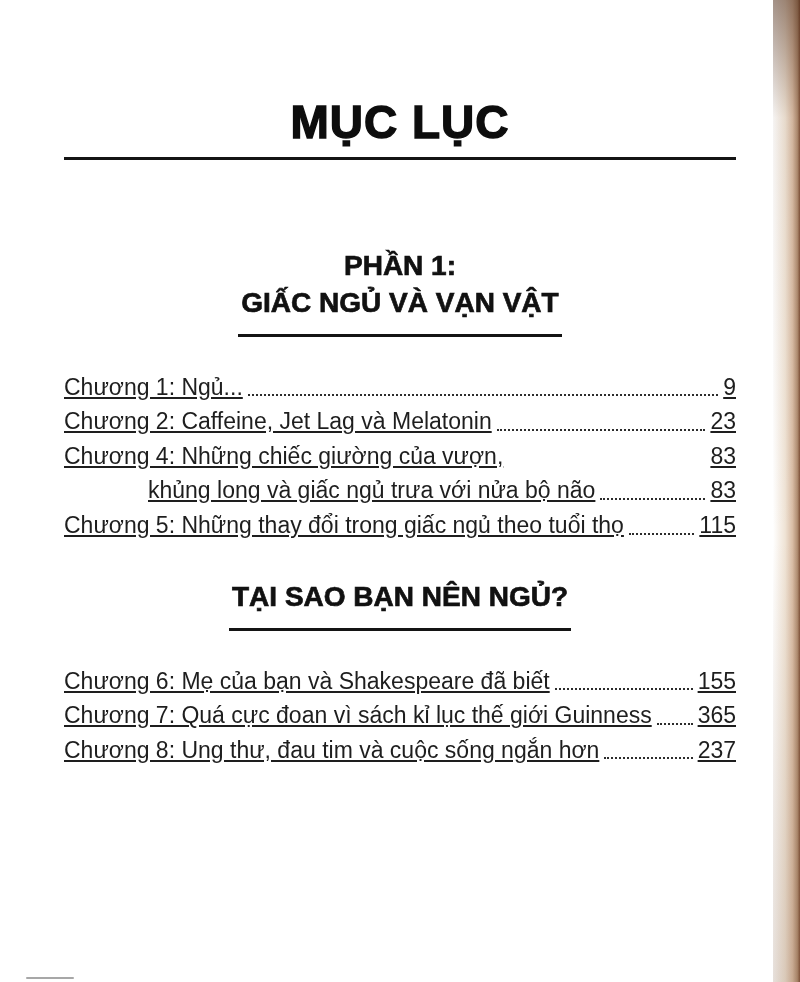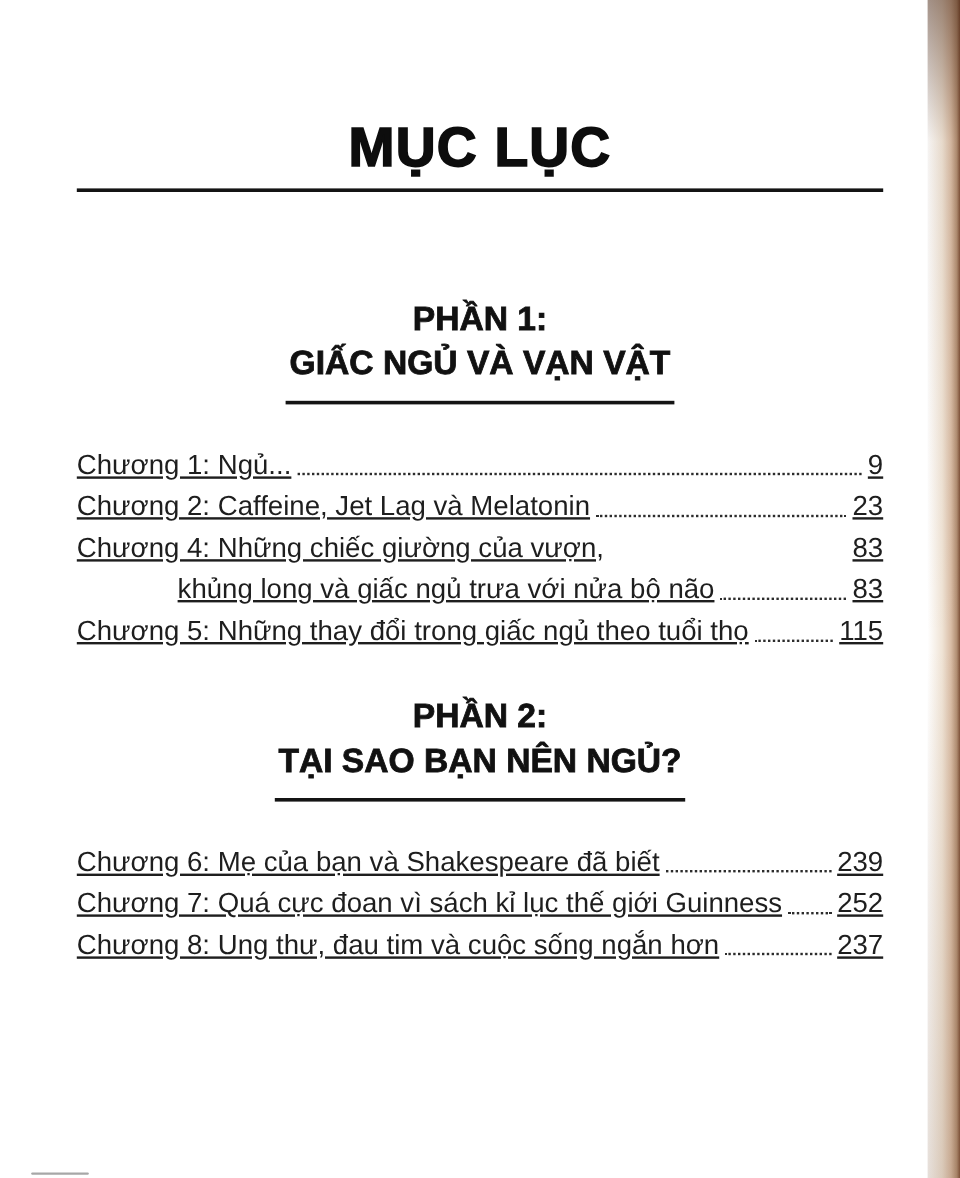--- a/index.html
+++ b/index.html
@@ -166,34 +166,33 @@
   <div class="toc-row">
     <span class="toc-label">Chương 5: Những thay đổi trong giấc ngủ theo tuổi thọ</span>
     <span class="toc-leader"></span>
     <span class="toc-page">115</span>
   </div>
 </div>
   </section>
 
   <section class="section">
     <div class="section-heading">
-      <div class="part">PHẦN 2:</div>
       <div><span class="title">TẠI SAO BẠN NÊN NGỦ?</span></div>
     </div>
     <div class="toc-list">
   <div class="toc-row">
     <span class="toc-label">Chương 6: Mẹ của bạn và Shakespeare đã biết</span>
     <span class="toc-leader"></span>
-    <span class="toc-page">239</span>
+    <span class="toc-page">155</span>
   </div>
 
   <div class="toc-row">
     <span class="toc-label">Chương 7: Quá cực đoan vì sách kỉ lục thế giới Guinness</span>
     <span class="toc-leader"></span>
-    <span class="toc-page">252</span>
+    <span class="toc-page">365</span>
   </div>
 
   <div class="toc-row">
     <span class="toc-label">Chương 8: Ung thư, đau tim và cuộc sống ngắn hơn</span>
     <span class="toc-leader"></span>
     <span class="toc-page">237</span>
   </div>
 </div>
   </section>
 </div>

